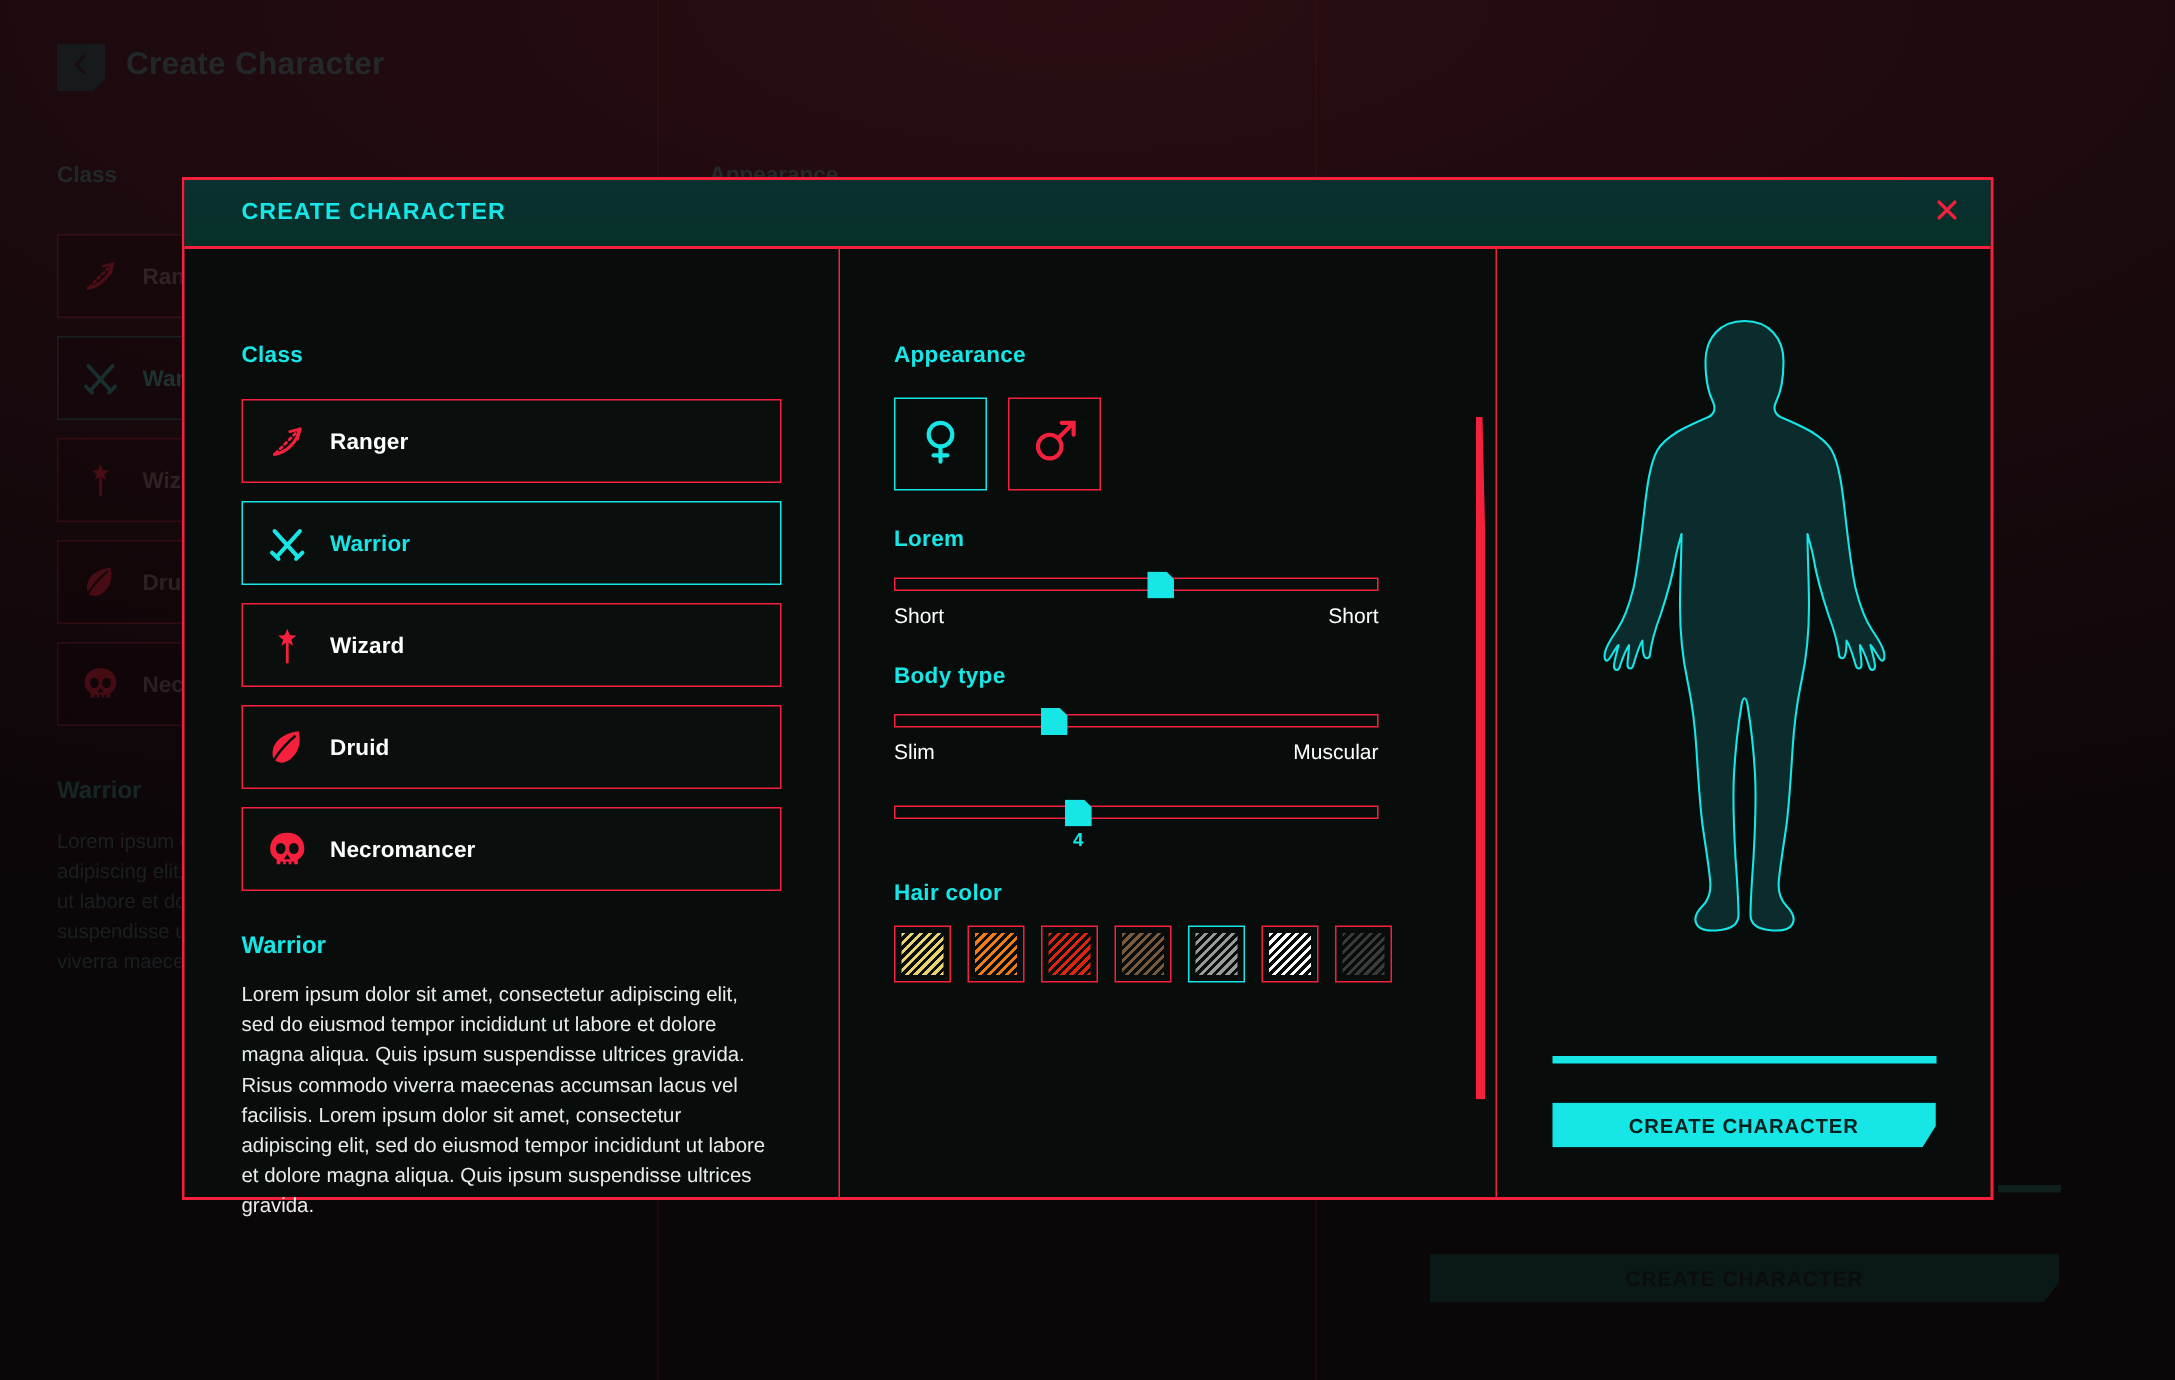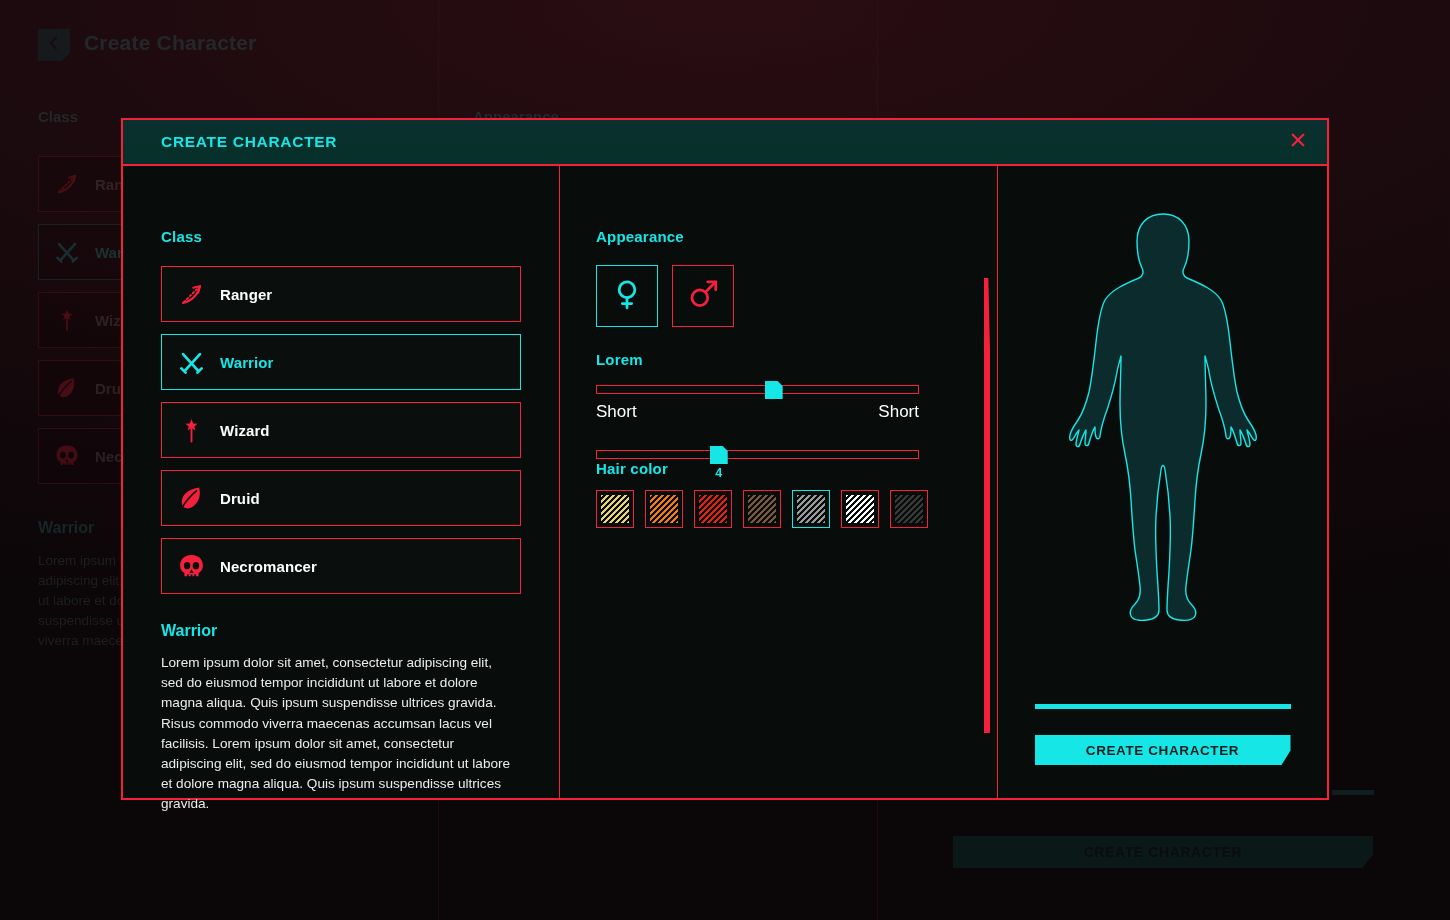--- a/index.html
+++ b/index.html
@@ -148,21 +148,21 @@
   }
   .thumb {
     position: absolute; top: 0; width: 18px; height: 18px;
     background: #16e6e6;
     clip-path: polygon(0 0, 72% 0, 100% 28%, 100% 100%, 0 100%);
     transform: translateX(-9px);
     cursor: pointer;
   }
   .endlabels {
     width: 323px; display: flex; justify-content: space-between;
-    margin-top: 7px; font-size: 17px; color: #ffffff;
+    margin-top: 7px; font-size: 14px; color: #ffffff;
   }
   .thumbvalue {
     position: absolute; top: 20px; transform: translateX(-50%);
     font-size: 12.5px; font-weight: 700; color: #16e6e6;
   }
 
   .swatch-row { margin-top: 13px; display: flex; gap: 11px; }
   .swatch {
     width: 38px; height: 38px; border: 1px solid #f5203c;
     padding: 4px; cursor: pointer; background: #080d0c;
@@ -414,31 +414,42 @@
             <div class="track-wrap">
               <div class="track"></div>
               <div class="thumb" style="left:55%"></div>
             </div>
             <div class="endlabels">
               <span>Short</span>
               <span>Short</span>
             </div>
           </div>
 
+          <div class="slider-block">
+            <div class="sb-label sect-label">Body type</div>
+            <div class="track-wrap">
+              <div class="track"></div>
+              <div class="thumb" style="left:33%"></div>
+            </div>
+            <div class="endlabels">
+              <span>Slim</span>
+              <span>Muscular</span>
+            </div>
+          </div>
 
           <div class="slider-block">
             <div class="track-wrap">
               <div class="track"></div>
               <div class="thumb" style="left:38%"></div>
               <div class="thumbvalue" style="left:38%">4</div>
             </div>
           </div>
 
 
-          <div style="">
+          <div style="margin-top:40px">
             <div class="sect-label">Hair color</div>
             <div class="swatch-row">
               <div class="swatch">
                   <div class="fillbox" style="background: repeating-linear-gradient(135deg, rgb(232, 212, 106) 0px, rgb(232, 212, 106) 2px, transparent 2px, transparent 4.2px);"></div>
                 </div>
               <div class="swatch">
                   <div class="fillbox" style="background: repeating-linear-gradient(135deg, rgb(240, 124, 19) 0px, rgb(240, 124, 19) 2px, transparent 2px, transparent 4.2px);"></div>
                 </div>
               <div class="swatch">
                   <div class="fillbox" style="background: repeating-linear-gradient(135deg, rgb(224, 35, 16) 0px, rgb(224, 35, 16) 2px, transparent 2px, transparent 4.2px);"></div>

